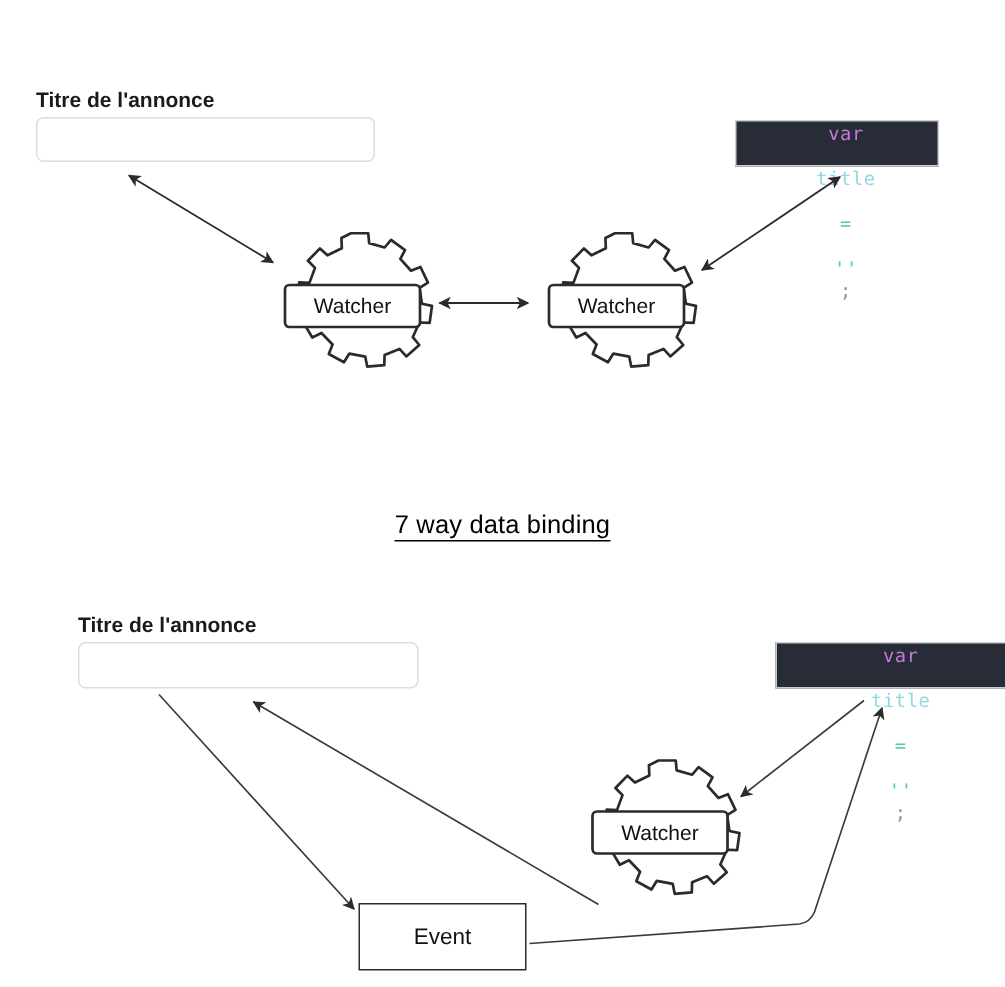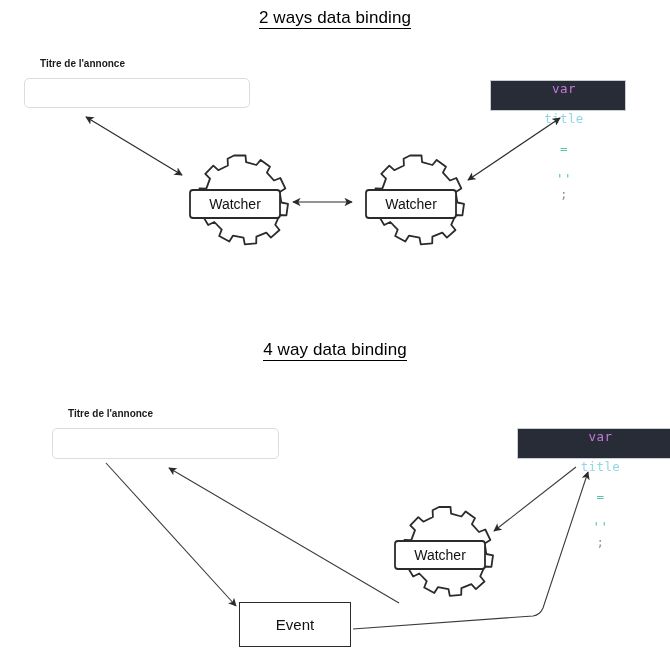--- a/index.html
+++ b/index.html
@@ -35,25 +35,24 @@
   }
   .section-title span {
     border-bottom: 1.5px solid #000;
     padding-bottom: 1px;
   }
   #title-two-way { top: 8px; }
   #title-one-way { top: 340px; }
 
   .field-label {
     position: absolute;
-    font-size: 10px;
+    font-size: 14px;
     font-weight: bold;
     color: #1a1a1a;
     white-space: nowrap;
-    margin-left: 16px;
   }
   .text-input {
     position: absolute;
     box-sizing: border-box;
     background: #ffffff;
     border: 1px solid #d9dde2;
     border-radius: 5px;
     outline: none;
     font-family: "Liberation Sans", sans-serif;
     font-size: 12px;
@@ -130,36 +129,33 @@
   .arrow-line-thin {
     stroke: #3a3a3a;
     stroke-width: 1.1;
     fill: none;
   }
 </style>
 </head>
 <body>
 
 <div class="section" id="section-two-way">
-  <div class="section-title" id="title-two-way">
-    <span>2 ways data binding</span>
-  </div>
 
   <div class="field-label" style="left:24px; top:58px;">Titre de l'annonce</div>
 
   <input class="text-input" type="text" style="left: 24px; top: 78px; width: 226px; height: 30px;" value="">
 
   <div class="code-block" style="left:490px; top:80px; width:136px; height:31px;">
     <span class="tok-kw">var</span><span class="tok-punc"> </span><span class="tok-var">title</span><span class="tok-punc"> </span><span class="tok-op">=</span><span class="tok-punc"> </span><span class="tok-str">''</span><span class="tok-punc">;</span><span class="caret"></span>
   </div>
 </div>
 
 <div class="section" id="section-one-way">
   <div class="section-title" id="title-one-way" style="top:10px;">
-    <span>4 way data binding</span>
+    <span>7 way data binding</span>
   </div>
 
   <div class="field-label" style="left:52px; top:78px;">Titre de l'annonce</div>
 
   <input class="text-input" type="text" style="left: 52px; top: 98px; width: 227px; height: 31px;" value="">
 
   <div class="code-block" style="left:517px; top:98px; width:155px; height:31px;">
     <span class="tok-kw">var</span><span class="tok-punc"> </span><span class="tok-var">title</span><span class="tok-punc"> </span><span class="tok-op">=</span><span class="tok-punc"> </span><span class="tok-str">''</span><span class="tok-punc">;</span><span class="caret"></span>
   </div>
 

